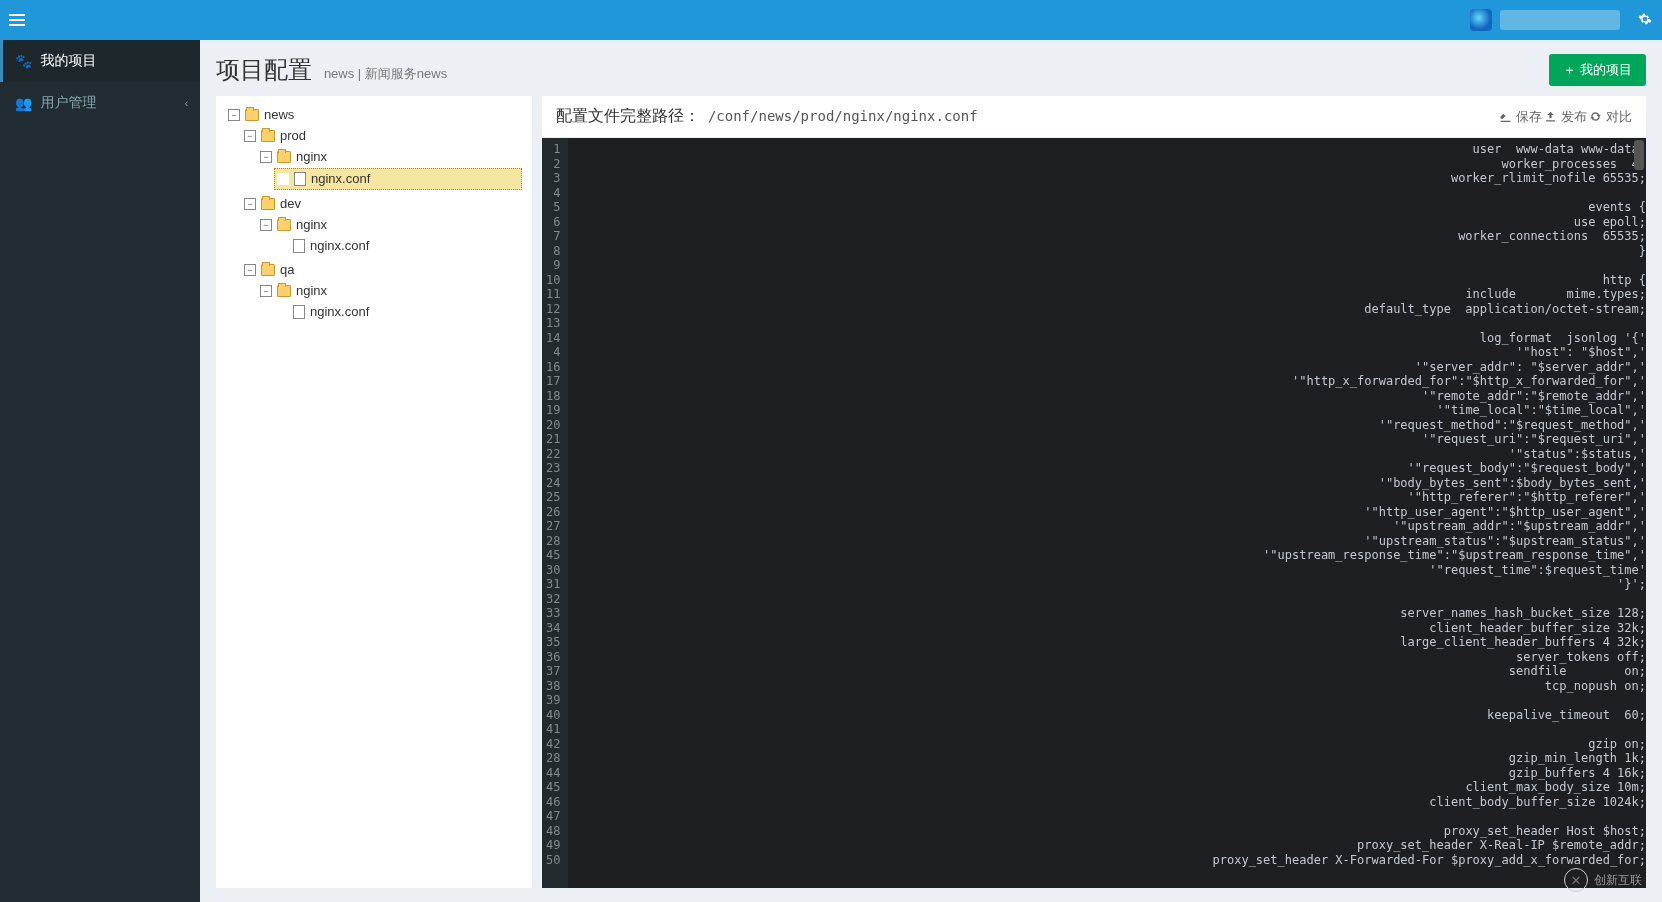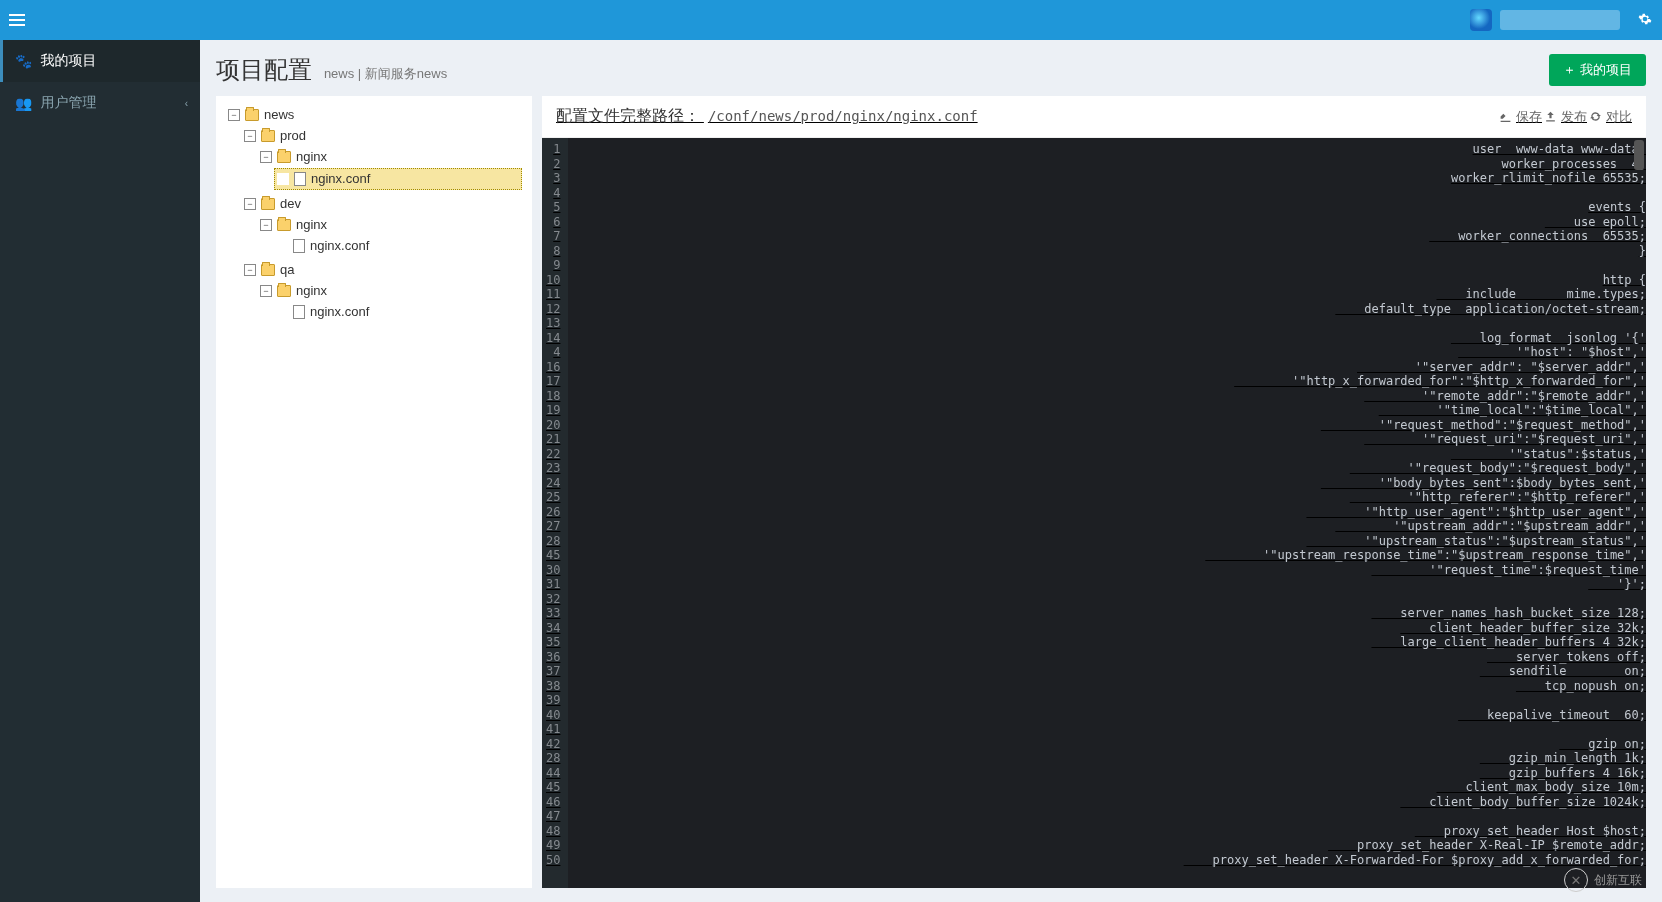--- a/index.html
+++ b/index.html
@@ -32,21 +32,21 @@
 .tree > ul { padding-left:0; }
 .tree li { padding:1px 0; line-height:18px; }
 .tree-node { display:flex; align-items:center; gap:2px; cursor:pointer; padding:1px 2px; }
 .tree-node.selected { background:#f7e6a2; border:1px dotted #a28c00; }
 .toggle { width:12px; height:12px; border:1px solid #888; display:inline-flex; align-items:center; justify-content:center; font-size:9px; color:#555; background:#fff; margin-right:3px; flex-shrink:0; }
 .toggle.blank { border:0; }
 .folder-icon, .folder-open-icon { width:14px; height:12px; background:#fbd16b; border:1px solid #c89b2c; border-radius:1px; display:inline-block; margin-right:3px; position:relative; }
 .folder-open-icon::before { content:""; position:absolute; top:-3px; left:0; width:6px; height:3px; background:#fbd16b; border:1px solid #c89b2c; border-bottom:0; border-radius:1px 1px 0 0; }
 .file-icon { width:12px; height:14px; border:1px solid #888; background:#fff; display:inline-block; margin-right:3px; position:relative; }
 
-.editor-box { flex:1; display:flex; flex-direction:column; background:#fff; min-width:0;text-decoration:underline; }
+.editor-box { flex:1; display:flex; flex-direction:column; background:#fff; min-width:0; }
 .editor-header { padding:10px 14px; display:flex; align-items:center; justify-content:space-between; border-bottom:1px solid #f0f0f0; }
 .path-label { font-size:16px; color:#333; }
 .path-val { font-family: Menlo, Consolas, monospace; color:#555; margin-left:4px; }
 .editor-actions { display:flex; gap:2px; font-size:13px; color:#666; }
 .editor-actions .act { display:flex; align-items:center; gap:4px; cursor:pointer; }
 .editor-actions svg { width:13px; height:13px; fill:#666; }
 
 .code-area { flex:1; display:flex; background:#1d1f23; color:#c3c9d1; font-family: Menlo, Consolas, monospace; font-size:12px; line-height:14.5px; overflow:hidden; position:relative; }
 .gutter { background:#232a2e; color:#84898e; text-align:right; padding:4px 8px 4px 4px; user-select:none; }
 .gutter div { height:14.5px; }

